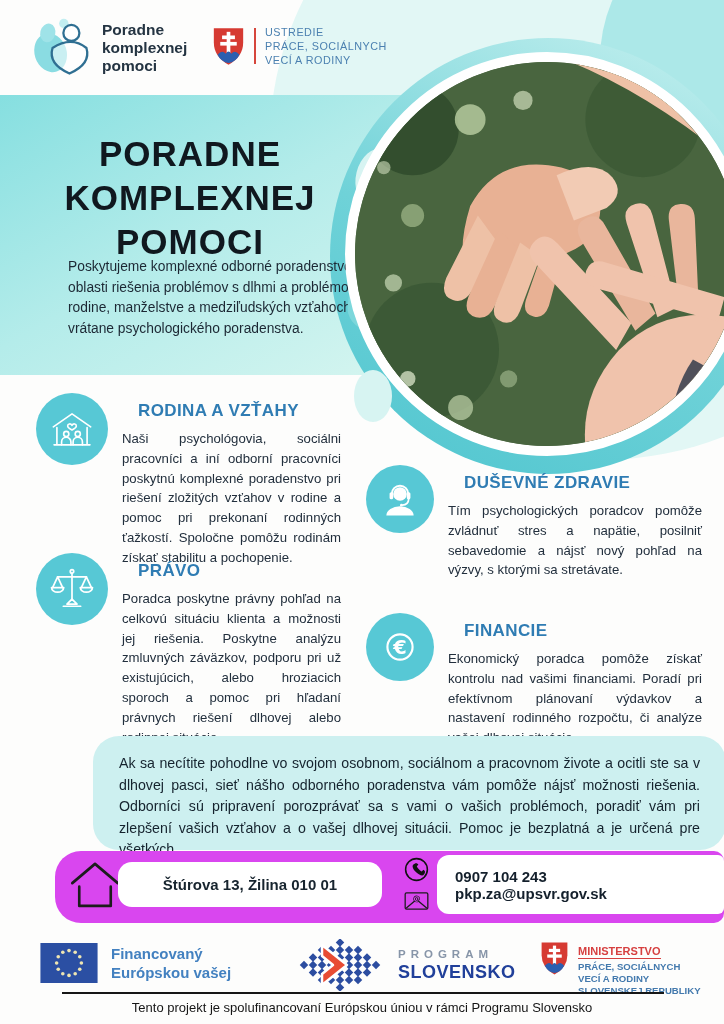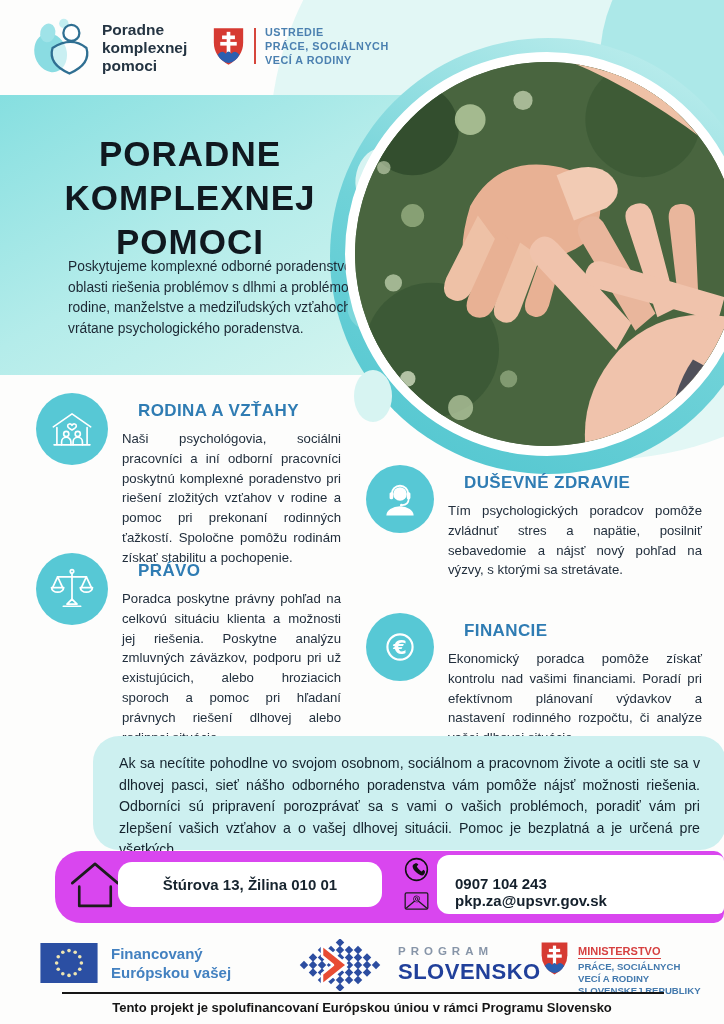--- a/index.html
+++ b/index.html
@@ -25,21 +25,21 @@
   .photo svg { display:block; width:100%; height:100%; }
 
   
   .top { position:absolute; left:0; top:0; width:724px; height:95px; z-index:7; }
   .pkp-logo { position:absolute; left:28px; top:16px; display:flex; align-items:center; gap:8px; }
   .pkp-logo svg { width:66px; height:64px; }
   .pkp-text { font-size:15.5px; font-weight:700; color:#243442; line-height:1.18; }
   .upsvr-logo { position:absolute; left:212px; top:25px; display:flex; align-items:center; gap:9px; }
   .upsvr-logo .coat { width:33px; height:39px; }
   .upsvr-divider { width:2px; height:36px; background:#d6463c; }
-  .upsvr-text { font-size:10.8px; font-weight:700; color:#4b80b0; letter-spacing:.5px; line-height:1.3; }
+  .upsvr-text { font-size:10.8px; font-weight:400; color:#4b80b0; letter-spacing:.5px; line-height:1.3; }
 
   
   .hero { position:absolute; left:0; top:95px; width:492px; height:280px; z-index:3;
     background:linear-gradient(150deg,#86dfe0 0%,#b4ecea 45%,#dcf7f1 100%);
     border-radius:0 34px 34px 0; }
   .hero-tab-top { position:absolute; left:0; top:95px; width:52px; height:54px; background:#3fc0ca;
     border-radius:0 0 22px 0; z-index:3; }
   .hero-tab-bottom { position:absolute; left:0; top:330px; width:40px; height:45px; background:#58cad2;
     border-radius:0 20px 0 0; z-index:3; }
   .hero-title { position:absolute; left:30px; top:132px; width:320px; text-align:center; z-index:4;
@@ -69,43 +69,43 @@
   .contact-bar { position:absolute; left:55px; top:851px; width:669px; height:72px; background:#d946ef;
     border-radius:26px 10px 10px 26px; z-index:7; }
   .house-icon { position:absolute; left:12px; top:5px; width:56px; height:56px; }
   .addr-box { position:absolute; left:63px; top:11px; width:264px; height:45px; background:#ffffff;
     border-radius:14px; display:flex; align-items:center; justify-content:center;
     font-size:15px; font-weight:700; color:#17242e; }
   .ci-col { position:absolute; left:347px; top:4px; width:32px; height:60px;
     display:flex; flex-direction:column; justify-content:space-between; }
   .ci-col svg { width:29px; height:29px; }
   .pe-box { position:absolute; left:382px; top:4px; width:287px; height:59px; background:#ffffff;
-    border-radius:12px 6px 6px 12px; display:flex; flex-direction:column; justify-content:flex-end;
+    border-radius:12px 6px 6px 12px; display:flex; flex-direction:column; justify-content:center;
     padding:5px 0 5px 18px; }
   .pe-box .pe-line { font-size:15px; font-weight:700; color:#14202c; }
 
   
   .logos { position:absolute; left:0; top:936px; width:724px; height:55px; z-index:7; }
   .eu-block { position:absolute; left:40px; top:7px; display:flex; align-items:center; gap:13px; }
   .eu-flag { width:58px; height:40px; }
   .eu-text { font-size:15px; font-weight:700; color:#4381c0; line-height:1.3; }
   .ps-block { position:absolute; left:292px; top:3px; display:flex; align-items:center; gap:10px; }
   .ps-dots-svg { width:96px; height:52px; }
   .ps-label { font-size:11.5px; font-weight:600; letter-spacing:5px; color:#8795a8; }
-  .ps-name  { font-size:22px; font-weight:800; letter-spacing:.5px; color:#21409a; margin-top:2px; }
+  .ps-name  { font-size:18px; font-weight:800; letter-spacing:.5px; color:#21409a; margin-top:2px; }
   .min-block { position:absolute; left:540px; top:5px; display:flex; align-items:flex-start; gap:9px; }
   .min-block .coat { width:29px; height:35px; }
   .min-line1 { display:inline-block; font-size:11px; font-weight:700; color:#d64040;
     border-bottom:1.5px solid #d64040; padding-bottom:1px; margin-bottom:2px; }
   .min-rest { font-size:9.6px; font-weight:700; color:#4379ad; line-height:1.25; }
 
   
   .rule { position:absolute; left:62px; top:992px; width:602px; height:2px; background:#161616; z-index:7; }
   .disclaimer { position:absolute; left:0; top:1000px; width:724px; text-align:center; z-index:7;
-    font-size:13px; font-weight:700; color:#161616; }
+    font-size:13px; font-weight:400; color:#161616; }
 </style>
 </head>
 <body>
 
 <div class="page">
 
   <div class="deco-light-ellipse"></div>
   <div class="deco-corner"></div>
   <div class="ring"></div>
   <div class="hero-tab-top"></div>

